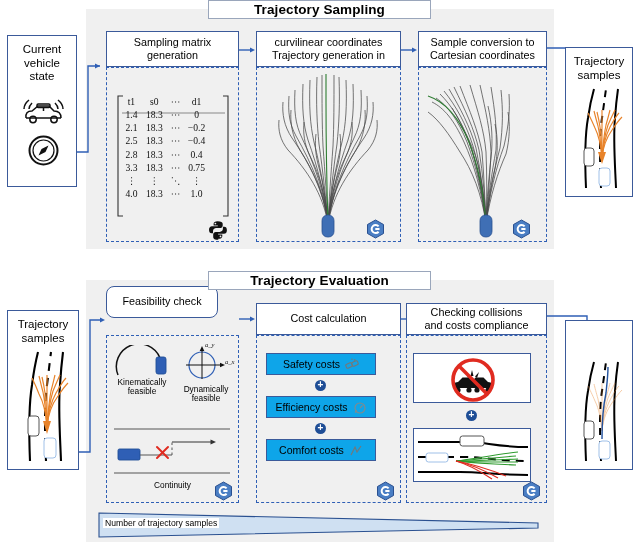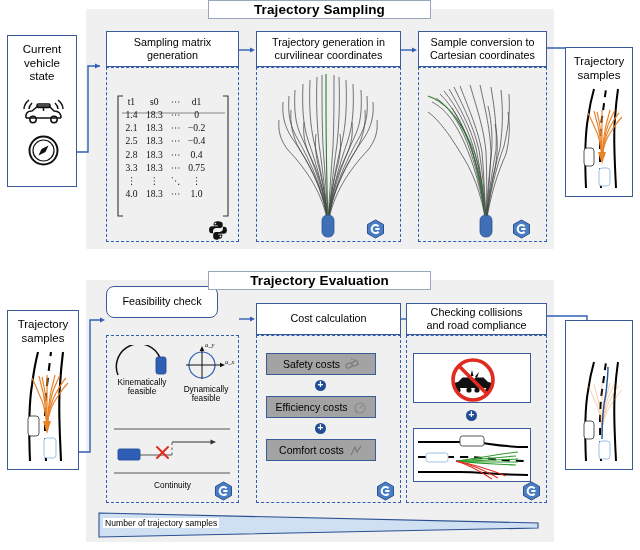--- a/index.html
+++ b/index.html
@@ -33,21 +33,21 @@
     display:flex;align-items:center;justify-content:center;text-align:center;
     font-size:10.8px;line-height:1.22;color:#000;z-index:4;
   }
   .stage-body{
     background:transparent;border:1.6px dashed #2f5fb5;box-sizing:border-box;
     z-index:3;
   }
 
   
   .costbox{
-    background:#a3a3a3;border:1.3px solid #3b5a9a;box-sizing:border-box;
+    background:#0ea5e9;border:1.3px solid #3b5a9a;box-sizing:border-box;
     display:flex;align-items:center;justify-content:center;gap:5px;
     font-size:10.5px;color:#000;
   }
   .plusbadge{
     width:11px;height:11px;border-radius:50%;background:#1f4e96;
     display:flex;align-items:center;justify-content:center;
     color:#fff;font-size:10px;font-weight:bold;line-height:1;
   }
   .plusbadge span{transform:translateY(-1px);}
 
@@ -182,22 +182,22 @@
   <path d="M10.3 18.8c2.4 0 4-.9 4-2.6v-1.8H10.1v-.6h5.8c1.8 0 3-1.2 3-3.6s-1-3.5-2.6-3.5h-1.4v2.1c0 1.8-1.4 3.1-3.2 3.1H7.8c-1.5 0-2.6 1.2-2.6 2.6v2.7c0 1.6 1.7 2.6 5.1 2.6z M12.5 17.3c-.5 0-.9-.4-.9-.9s.4-.9.9-.9.9.4.9.9-.4.9-.9.9z" fill="#111"></path>
 </svg>
 
 <svg class="abs" style="left:239px;top:43px;" width="19" height="14" viewBox="0 0 19 14">
   <line x1="0" y1="7" x2="13" y2="7" stroke="#2f5fb5" stroke-width="1.4"></line>
   <path d="M16 7 l-5 -2.6 v5.2 z" fill="#2f5fb5"></path>
 </svg>
 
 <div class="abs stage-head" style="left:256px;top:31px;width:145px;height:36px;">
   <div>
+    <div>curvilinear coordinates</div>
     <div>Trajectory generation in</div>
-    <div>curvilinear coordinates</div>
   </div>
 </div>
 <div class="abs stage-body" style="left:256px;top:67px;width:145px;height:175px;"></div>
 
 <svg class="abs" style="left:262px;top:72px;" width="132" height="166" viewBox="0 0 132 166">
   <g fill="none" stroke="#2b2b2b" stroke-width="0.75" opacity="0.85">
     <path d="M66 152 C62 120 48 92 30 66 C22 54 20 42 21 30"></path>
     <path d="M66 152 C62 120 50 92 34 64 C27 51 26 40 27 24"></path>
     <path d="M66 152 C63 122 53 94 40 66 C33 52 32 38 33 18"></path>
     <path d="M66 152 C63 124 56 96 46 68 C41 52 40 36 41 12"></path>
@@ -446,21 +446,21 @@
 </svg>
 
 <svg class="abs" style="left:401px;top:312px;" width="19" height="14" viewBox="0 0 19 14">
   <line x1="0" y1="7" x2="13" y2="7" stroke="#2f5fb5" stroke-width="1.4"></line>
   <path d="M16 7 l-5 -2.6 v5.2 z" fill="#2f5fb5"></path>
 </svg>
 
 <div class="abs stage-head" style="left:406px;top:303px;width:141px;height:32px;">
   <div>
     <div>Checking collisions</div>
-    <div>and road compliance</div>
+    <div>and costs compliance</div>
   </div>
 </div>
 <div class="abs stage-body" style="left:406px;top:335px;width:141px;height:168px;"></div>
 
 <div class="abs imgframe" style="left:413px;top:353px;width:118px;height:50px;">
   <svg class="abs" style="left:33px;top:2px;" width="52" height="46" viewBox="0 0 52 46">
     <g fill="#111">
       <path d="M6 32 q-.8 -6 5 -6 l4.5 -4.5 h8 l4 4.5 q5.5 0 5 6 z"></path>
       <circle cx="11" cy="34" r="2.6"></circle>
       <circle cx="22" cy="34" r="2.6"></circle>

